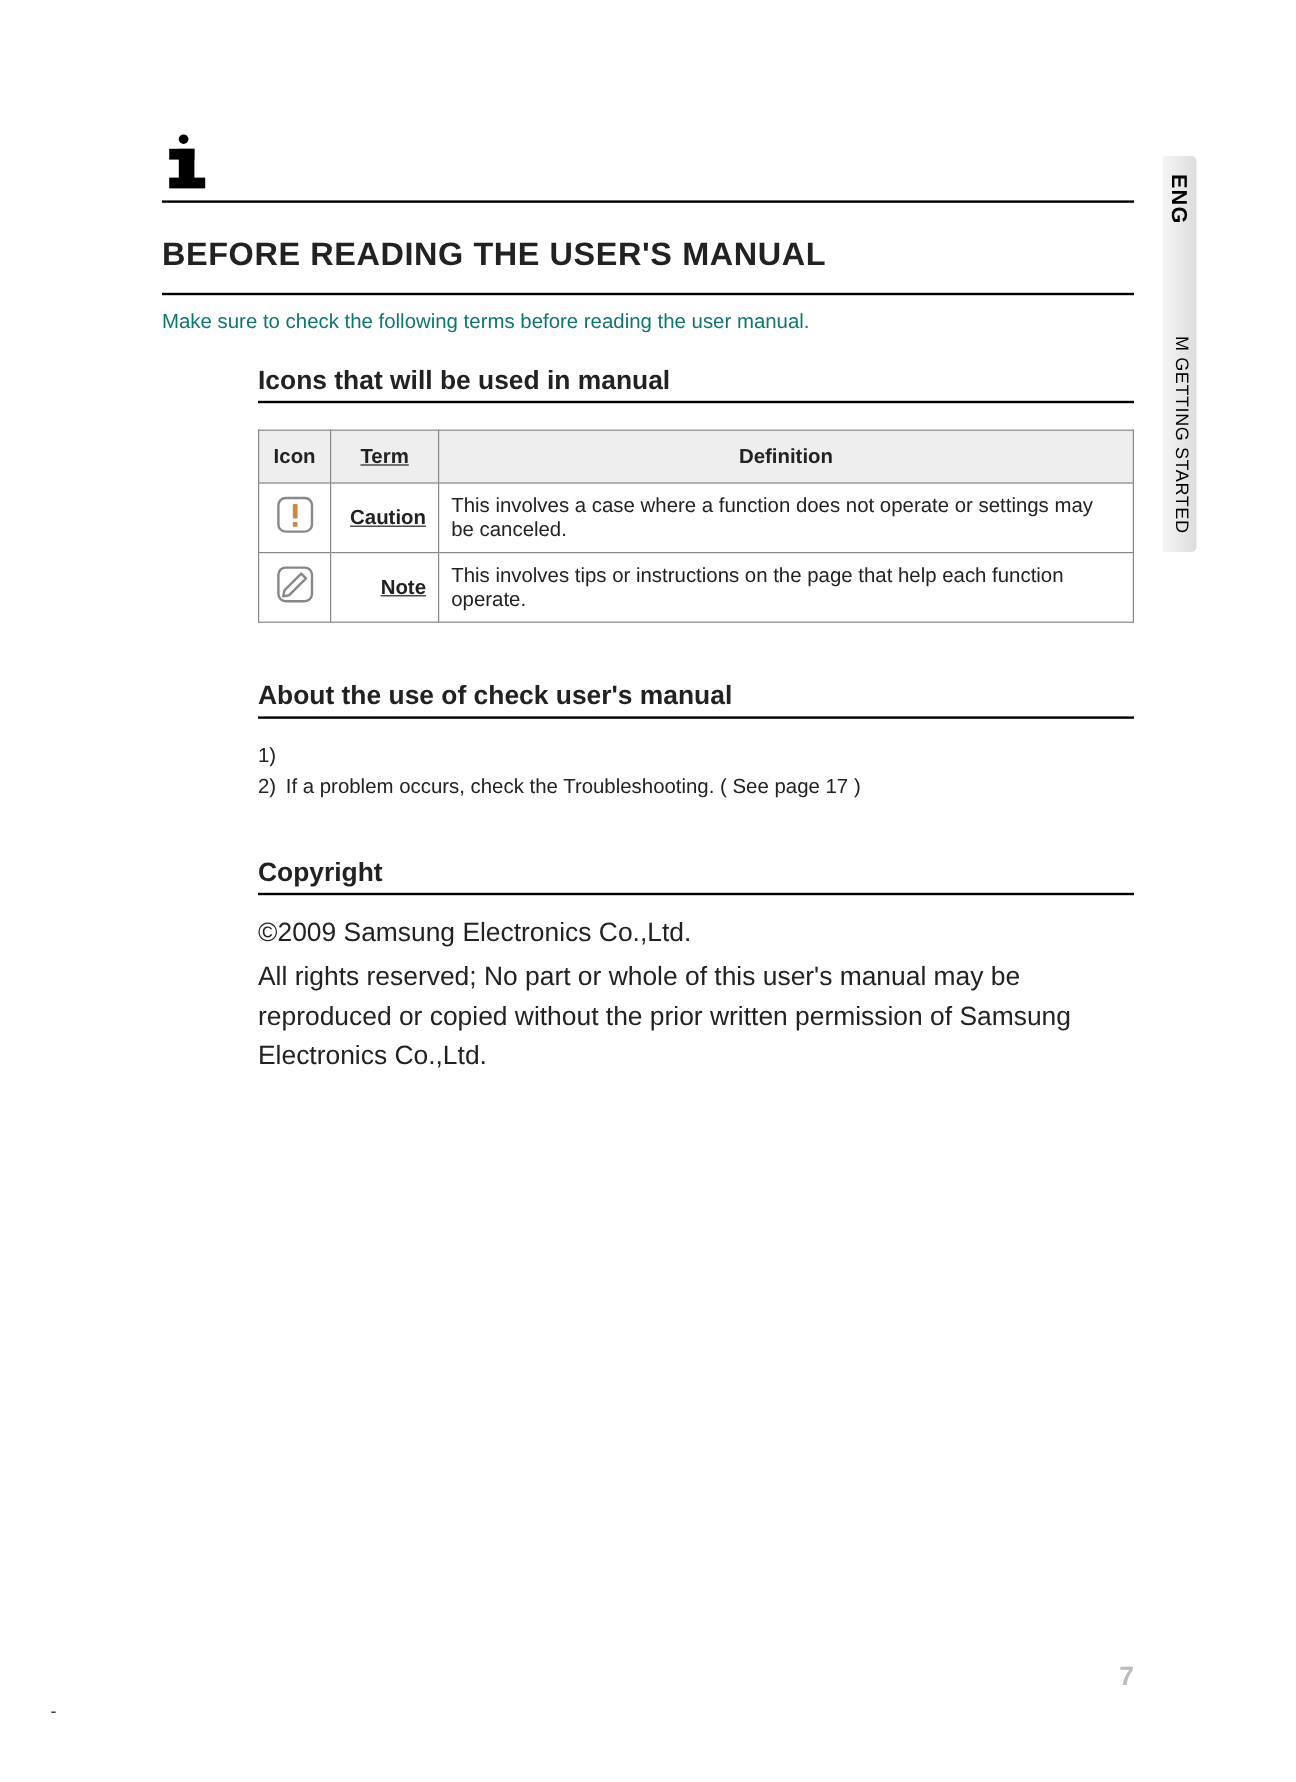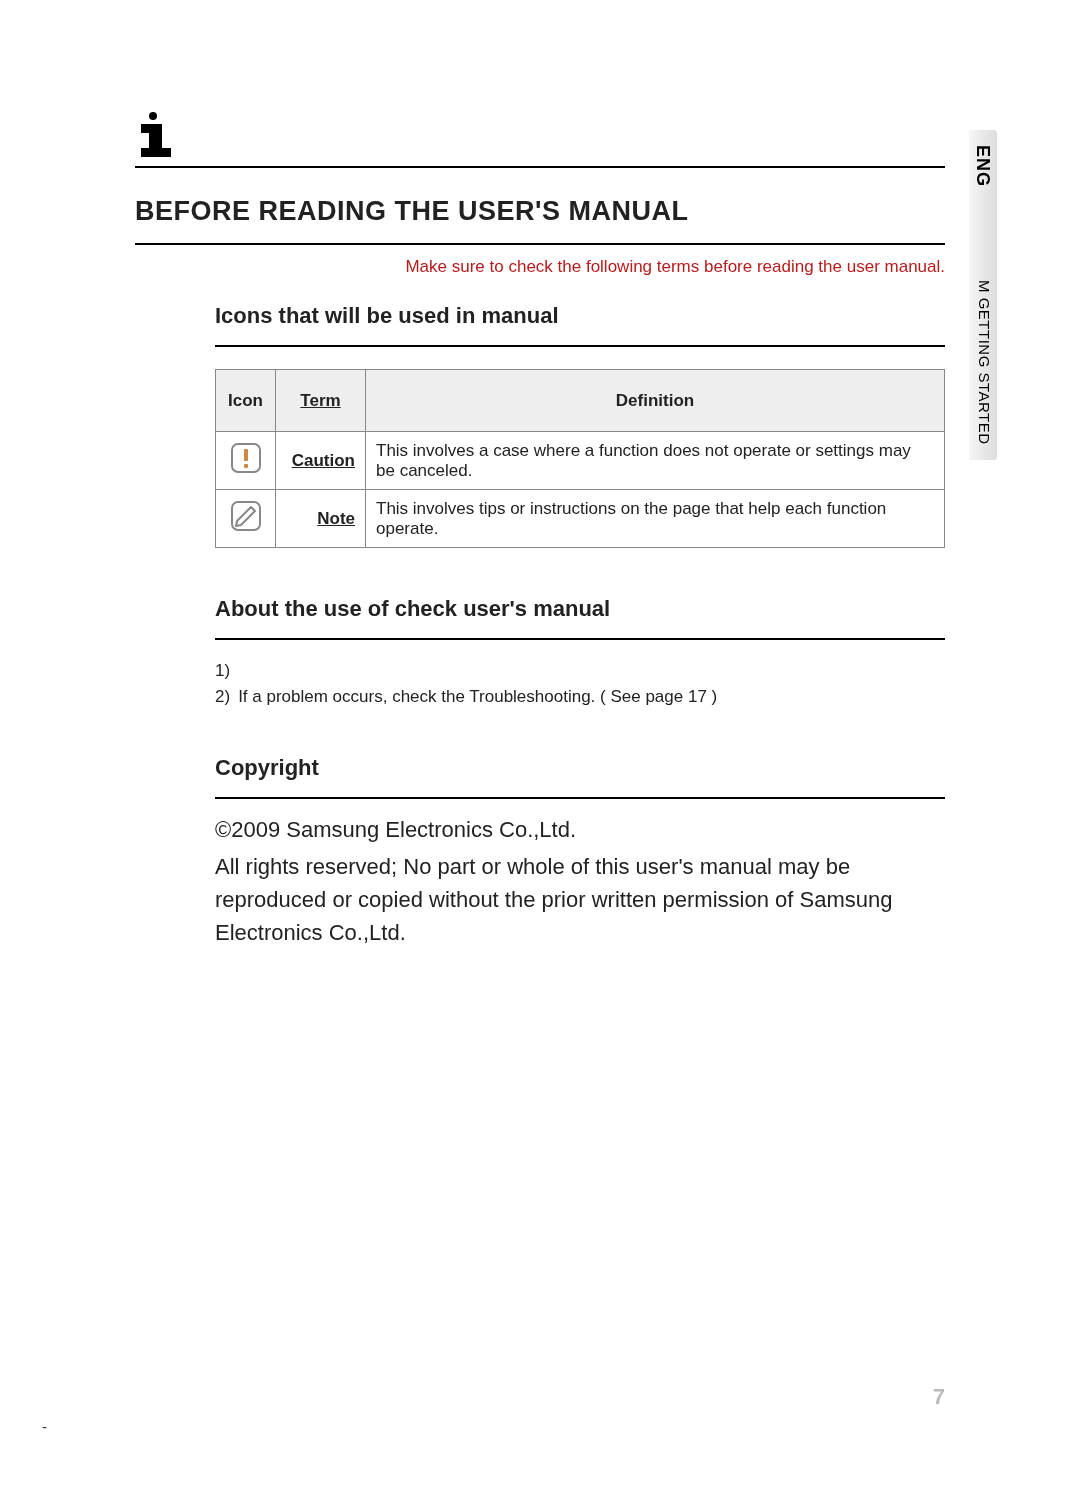--- a/index.html
+++ b/index.html
@@ -31,51 +31,50 @@
       font-size: 27px;
       font-weight: bold;
       letter-spacing: 0.5px;
       margin-top: 28px;
       padding-bottom: 16px;
       border-bottom: 2px solid #000;
     }
     .intro-text {
       font-size: 17px;
       margin-top: 12px;
-      color: #b91c1c;
-      text-align: right;
+      color: #0f766e;
     }
     .subsection {
       margin-top: 26px;
       margin-left: 80px;
       margin-right: 0;
     }
     .subsection-title {
       font-size: 22px;
       font-weight: bold;
-      padding-bottom: 16px;
+      padding-bottom: 4px;
       border-bottom: 2px solid #000;
     }
     .icon-table {
       border-collapse: collapse;
       width: 100%;
       margin-top: 22px;
       font-size: 17px;
     }
     .icon-table th, .icon-table td {
       border: 1px solid #888;
       padding: 8px 10px;
       vertical-align: middle;
       text-align: left;
     }
     .icon-table th {
       background: #eee;
       font-weight: bold;
       text-align: center;
-      height: 62px;
+      height: 44px;
     }
     .col-icon { width: 60px; text-align: center; }
     .col-term { width: 90px; text-align: center; font-weight: bold; text-decoration: underline; }
     .icon-table td.col-icon { text-align: center; }
     .icon-table td.col-term { text-align: right; }
     .row-body { height: 58px; }
     .about-list {
       list-style: none;
       margin-top: 18px;
       font-size: 17px;

